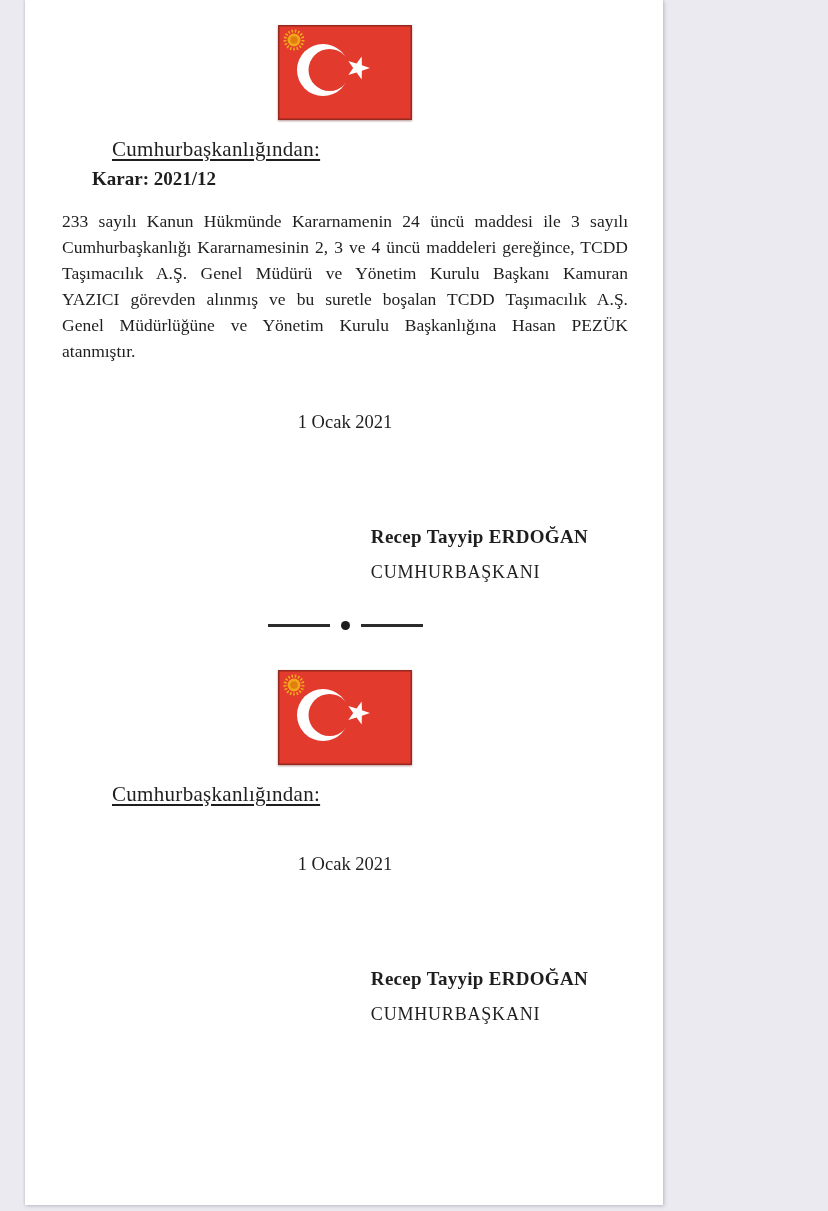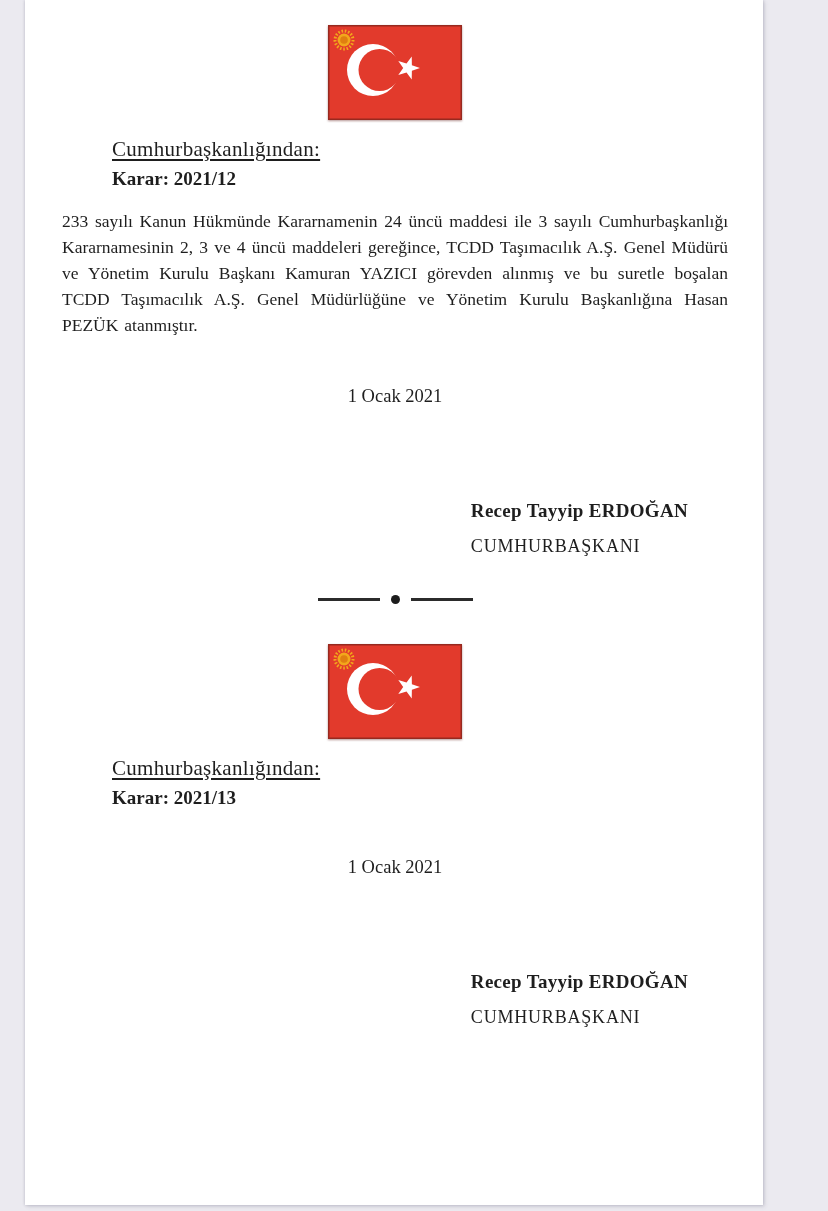--- a/index.html
+++ b/index.html
@@ -12,21 +12,21 @@
     background: #ebeaf0;
     font-family: "Liberation Serif", "DejaVu Serif", serif;
     color: #1e1e1e;
     position: relative;
     overflow: hidden;
   }
   .paper {
     position: absolute;
     left: 25px;
     top: 0;
-    width: 738px;
+    width: 638px;
     height: 1205px;
     background: #ffffff;
     box-shadow: 0 0 3px rgba(70, 70, 100, 0.30), 2px 2px 4px rgba(70,70,100,0.12);
     box-sizing: border-box;
     padding: 25px 35px 0 37px;
   }
   .flag-wrap {
     text-align: center;
     line-height: 0;
   }
@@ -42,21 +42,21 @@
     margin-left: 50px;
     font-size: 21px;
     line-height: 24px;
     text-decoration: underline;
     text-underline-offset: 3px;
     text-decoration-thickness: 1.5px;
     letter-spacing: 0.3px;
   }
   .decree-number {
     margin-top: 7px;
-    margin-left: 50px;
+    margin-left: 30px;
     font-size: 19px;
     line-height: 22px;
     font-weight: bold;
   }
   .decree-body {
     font-size: 17.5px;
     line-height: 26px;
     text-align: justify;
     text-align-last: left;
     word-spacing: 1.5px;
@@ -150,21 +150,20 @@
         <circle cx="16" cy="15" r="9" fill="none" stroke-width="3" stroke-dasharray="1.6 1.7" stroke="#f2a71b"></circle>
         <circle cx="16" cy="15" r="6.5" fill="#f2a71b"></circle>
         <circle cx="16" cy="15" r="3.8" fill="#e07f10"></circle>
         <circle cx="45" cy="45" r="26" fill="#ffffff"></circle>
         <circle cx="51.5" cy="45" r="21" fill="#e23a2c"></circle>
         <polygon transform="translate(80,43)" points="12,0 3.88,2.82 3.71,11.41 -1.48,4.57 -9.71,7.05 -4.8,0 -9.71,-7.05 -1.48,-4.57 3.71,-11.41 3.88,-2.82" fill="#ffffff"></polygon>
       </svg>
     </div>
 
     <div class="decree-heading">Cumhurbaşkanlığından:</div>
-    <div class="decree-number">Karar: 2021/13</div>
     <div class="decree-date">1 Ocak 2021</div>
 
     <div class="signature-block">
       <div class="signer-name">Recep Tayyip ERDOĞAN</div>
       <div class="signer-title">CUMHURBAŞKANI</div>
     </div>
 
   </section>
 
 </div>

